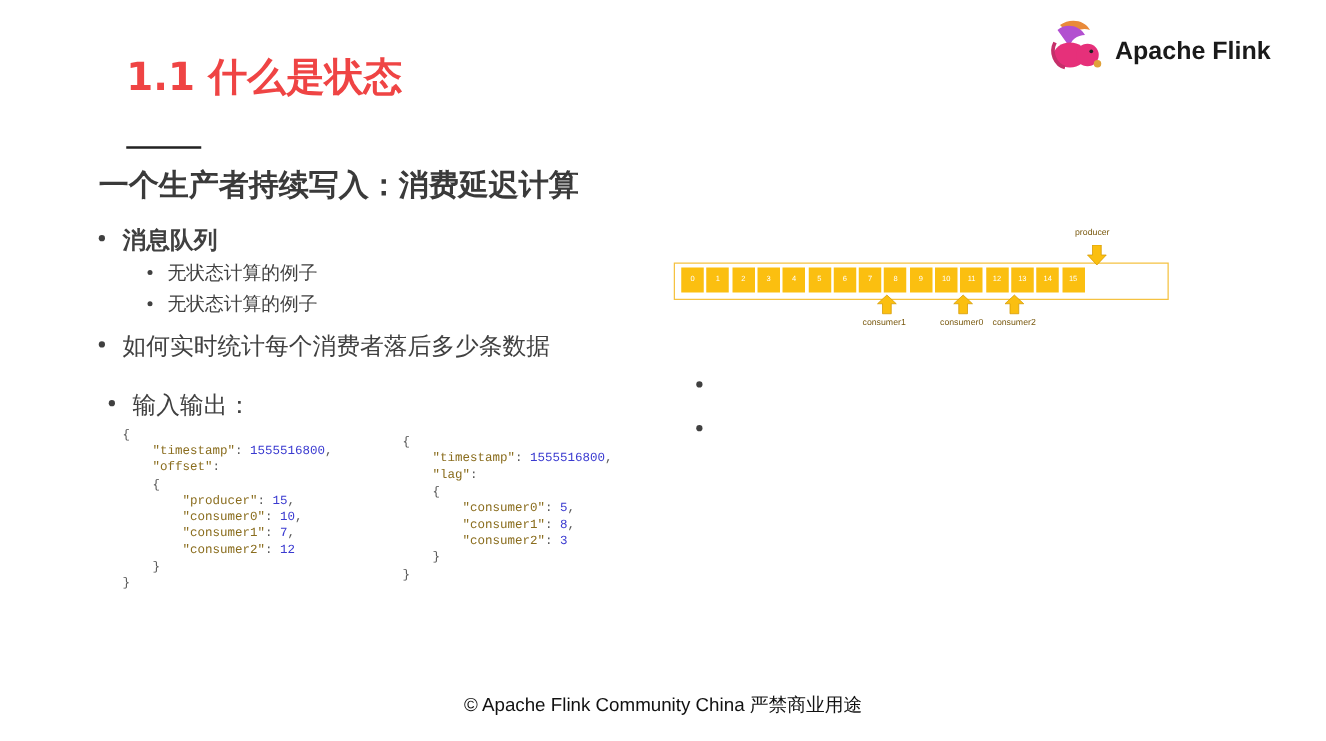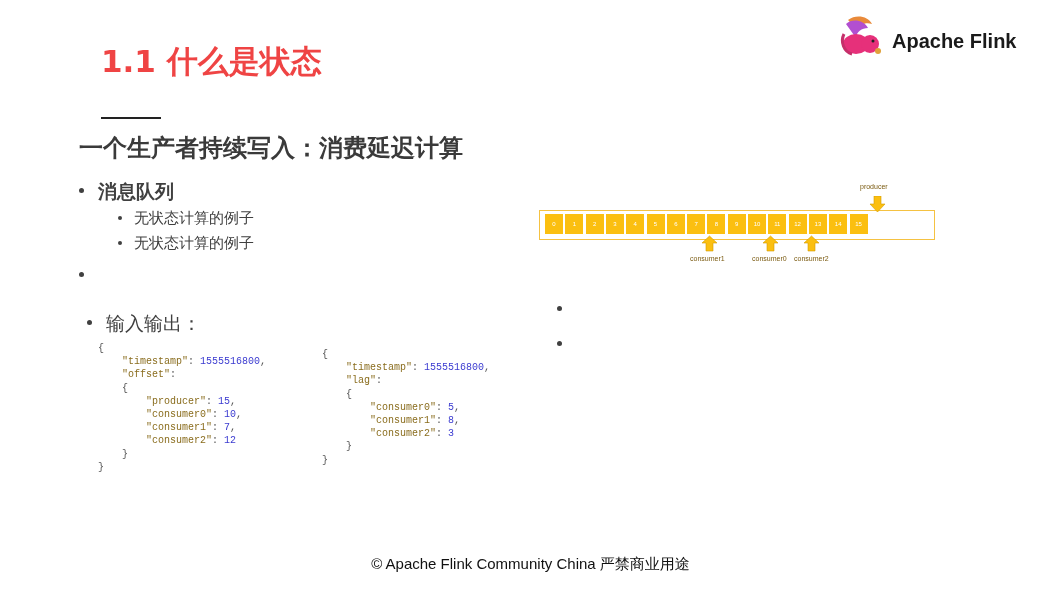--- a/index.html
+++ b/index.html
@@ -48,21 +48,21 @@
 <div class="abs bullet" style="left:79px; top:179px;font-weight:bold;">
   <span class="dot"></span><span>消息队列</span>
 </div>
 <div class="abs sub" style="left:118px; top:209px;">
   <span class="dot"></span><span>无状态计算的例子</span>
 </div>
 <div class="abs sub" style="left:118px; top:234px;">
   <span class="dot"></span><span>无状态计算的例子</span>
 </div>
 <div class="abs bullet" style="left:79px; top:264px;">
-  <span class="dot"></span>
+  <span class="dot"></span><span>如何实时统计每个消费者落后多少条数据</span>
 </div>
 <div class="abs bullet" style="left:87px; top:299px;margin-top:12px;">
   <span class="dot"></span><span>输入输出：</span>
 </div>
 
 <div class="abs bullet" style="left:557px; top:298px;">
   <span class="dot"></span>
 </div>
 <div class="abs bullet" style="left:557px; top:333px;">
   <span class="dot"></span>

